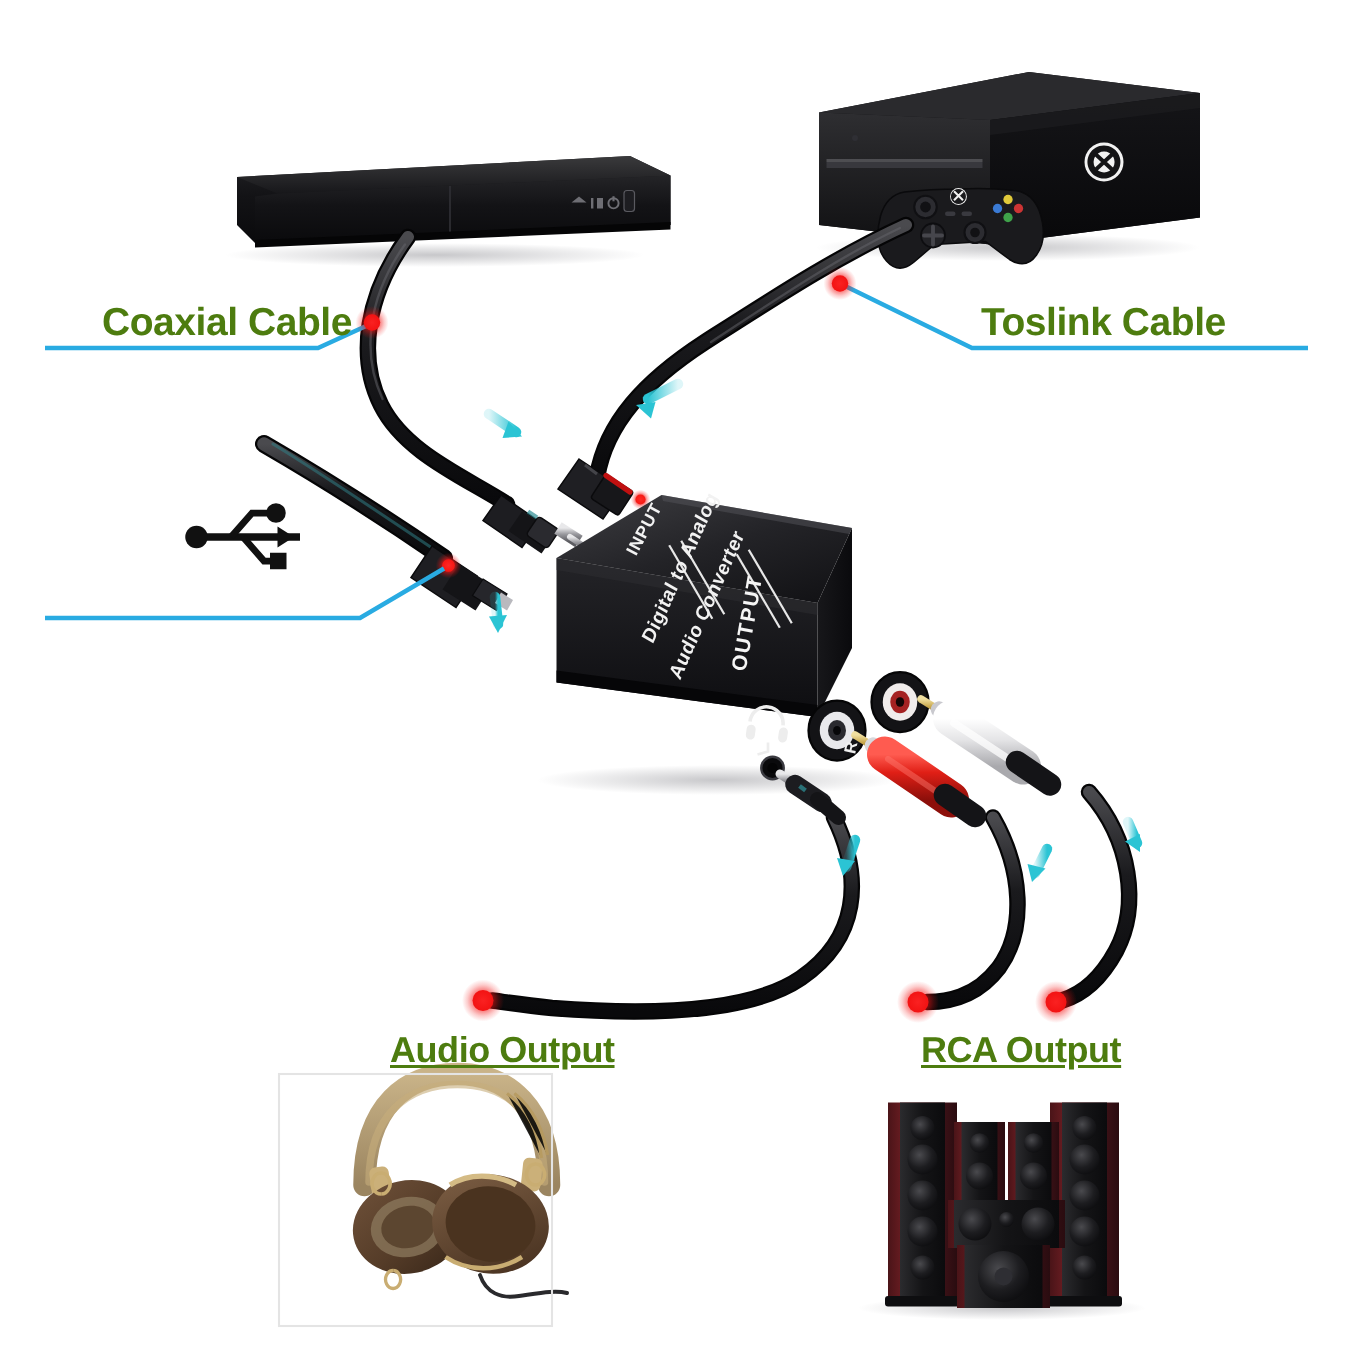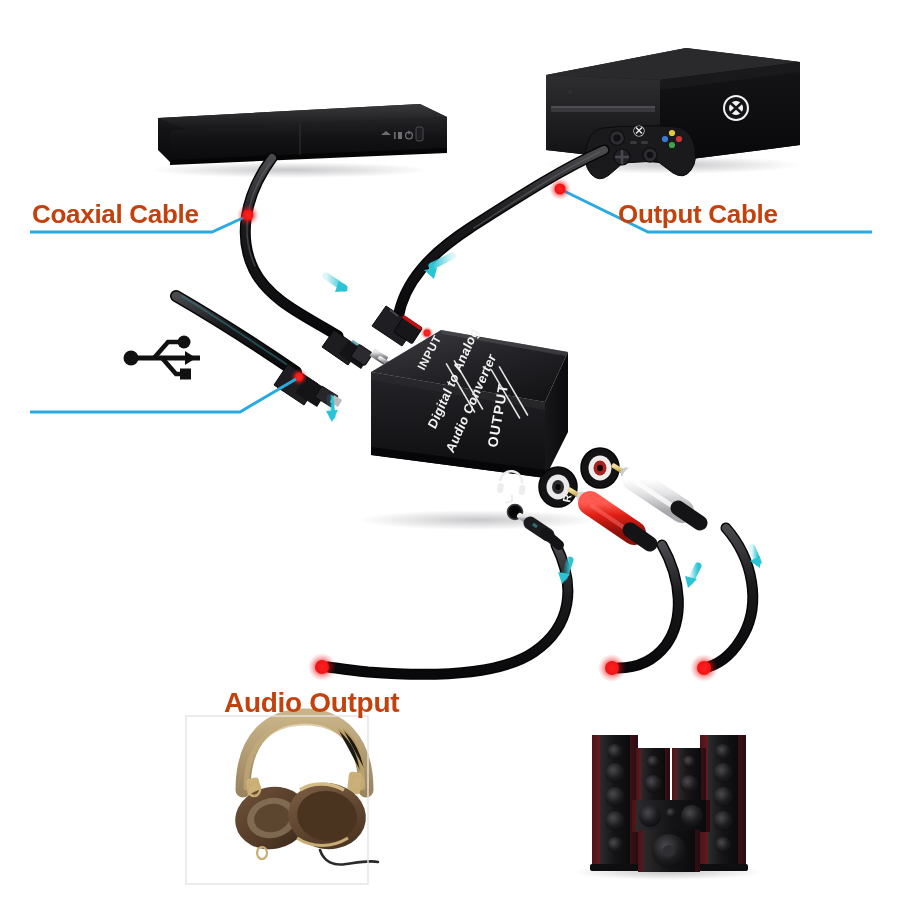--- a/index.html
+++ b/index.html
@@ -1,22 +1,22 @@
 <!DOCTYPE html>
 <html><head>
 <meta charset="utf-8">
 <style>
   html,body{margin:0;padding:0;background:#fff;}
   body{width:900px;height:900px;position:relative;overflow:hidden;
        font-family:"Liberation Sans",sans-serif;}
   #stage{position:absolute;inset:0;width:900px;height:900px;}
   svg.layer{position:absolute;left:0;top:0;width:900px;height:900px;overflow:visible;}
-  .lbl{position:absolute;font-weight:700;color:#c2410c;white-space:nowrap;letter-spacing:-0.3px;}
+  .lbl{position:absolute;font-weight:700;color:#4d7c0f;white-space:nowrap;letter-spacing:-0.3px;margin-left:36px;}
   .lbl-xl{font-size:26px;}
-  .lbl-out{font-size:28px;}
+  .lbl-out{font-size:24px;text-decoration:underline;}
 </style>
 </head>
 <body>
 
 <div id="stage">
 
   <svg class="layer" viewBox="0 0 900 900">
     <defs>
       <linearGradient id="dvdTop" x1="0" y1="0" x2="0" y2="1">
         <stop offset="0" stop-color="#3a3a3c"></stop>
@@ -435,19 +435,20 @@
       <circle cx="60" cy="6" r="6.5" fill="#111"></circle>
       <path d="M38,22 L52,38 L62,38" fill="none" stroke="#111" stroke-width="4.5"></path>
       <rect x="56" y="32.5" width="11" height="11" fill="#111"></rect>
     </g>
 
     <rect x="186" y="716" width="182" height="168" fill="none" stroke="#e4e4e4" stroke-width="1.4"></rect>
   </svg>
 
   <div class="lbl lbl-xl" style="left:32px;top:199px;">Coaxial Cable</div>
 
-  <div class="lbl lbl-xl" style="left:618px;top:199px;">Output Cable</div>
+  <div class="lbl lbl-xl" style="left:618px;top:199px;">Toslink Cable</div>
 
 
   <div class="lbl lbl-out" style="left:224px;top:687px;">Audio Output</div>
 
+  <div class="lbl lbl-out" style="left:578px;top:687px;">RCA Output</div>
 
 </div>
 
 </body></html>

